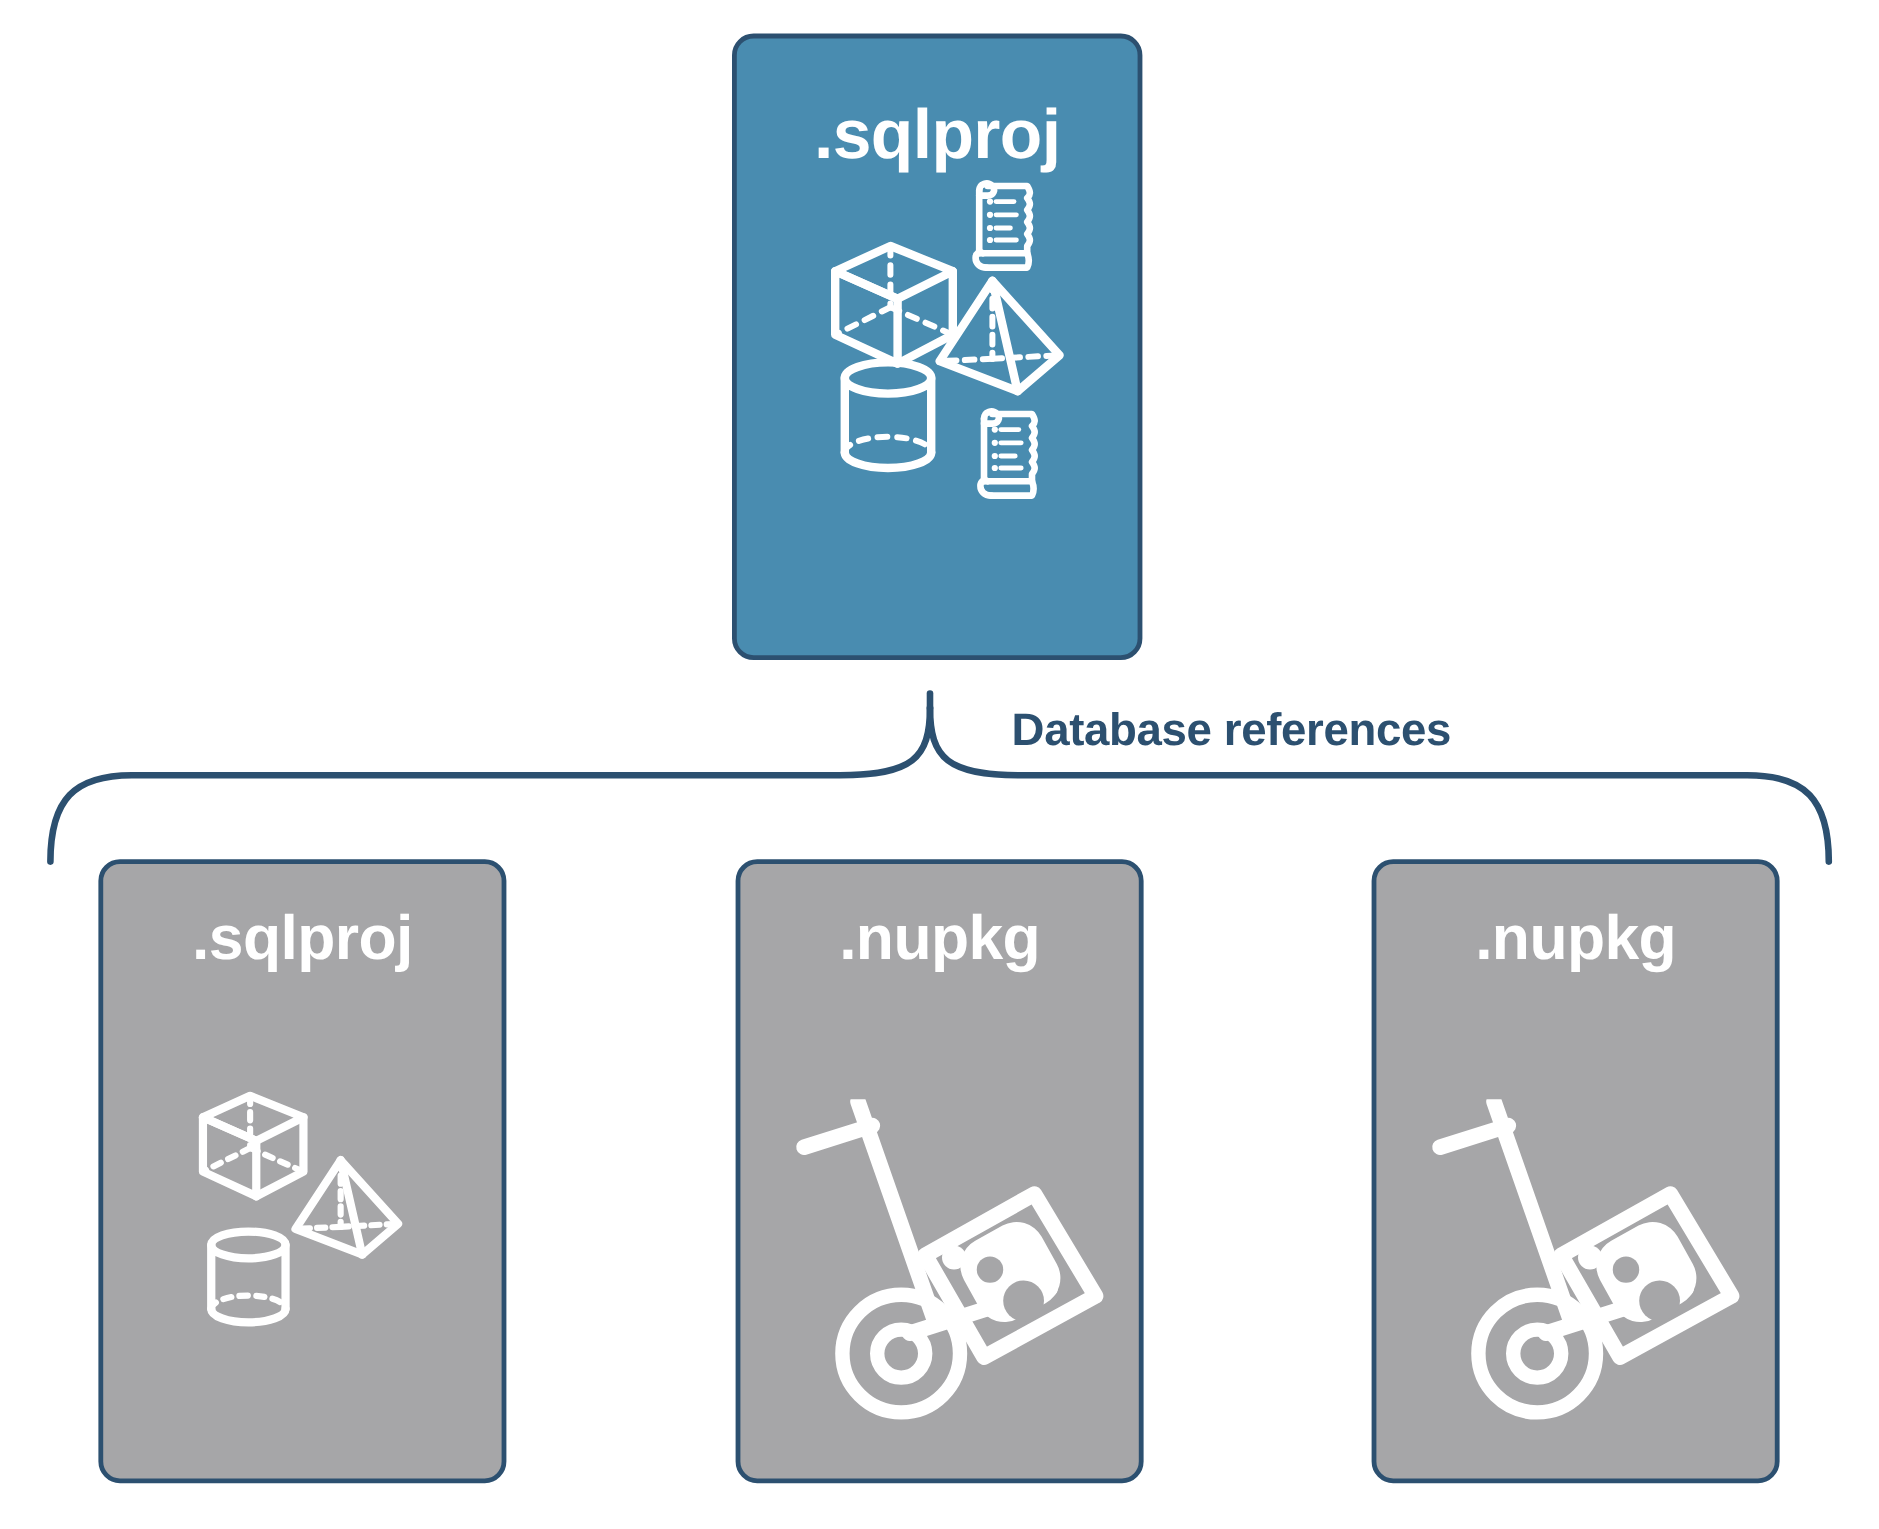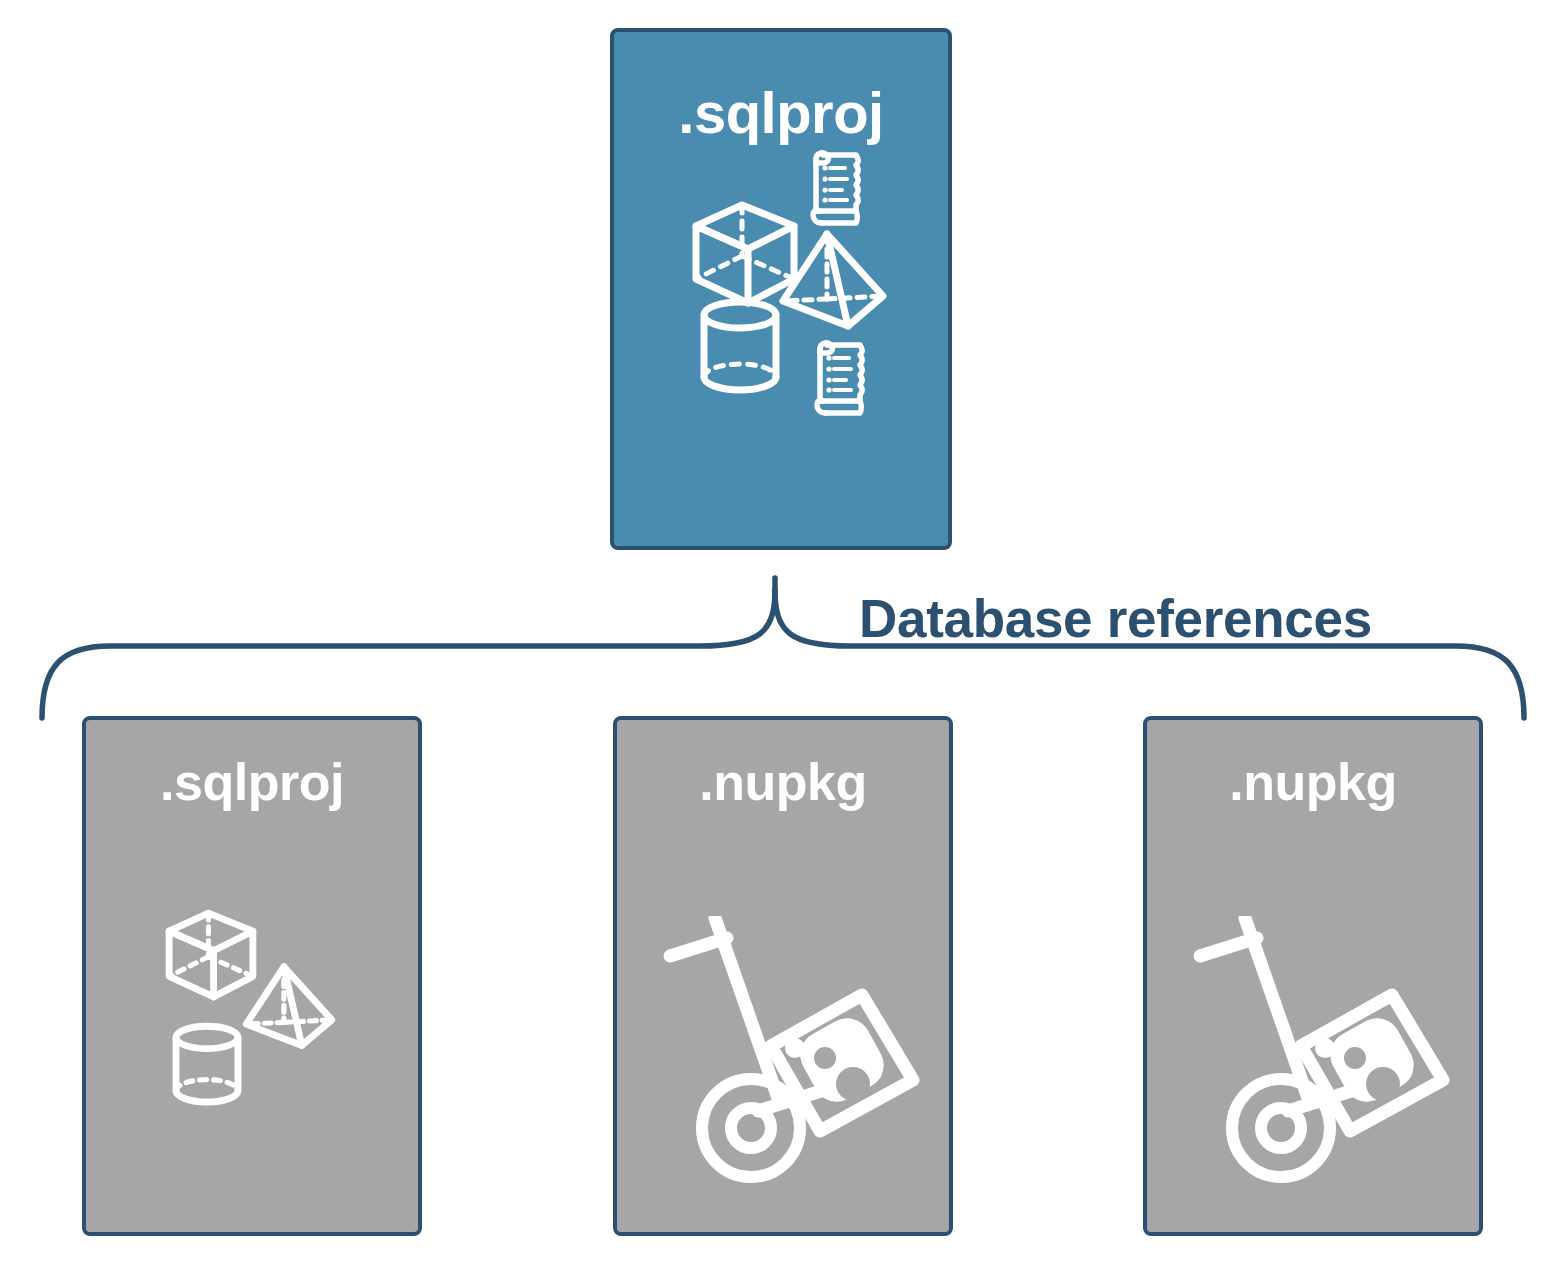--- a/index.html
+++ b/index.html
@@ -16,21 +16,21 @@
     height: 1274px;
     background: #ffffff;
     overflow: hidden;
   }
 
   
   .card {
     position: absolute;
     box-sizing: border-box;
     border: 4px solid #2c5070;
-    border-radius: 8px;
+    border-radius: 18px;
     display: flex;
     flex-direction: column;
     align-items: center;
   }
   .card.top {
     background: #498cb0;
   }
   .card.ref {
     background: #a6a6a8;
   }
@@ -68,27 +68,26 @@
     width: 1566px;
     height: 200px;
     pointer-events: none;
   }
 
   
   #bracket-label {
     position: absolute;
     left: 843px;
     top: 588px;
-    font-size: 53px;
+    font-size: 38px;
     font-weight: bold;
     color: #2c5070;
     letter-spacing: -0.3px;
     white-space: nowrap;
     user-select: none;
-    margin-left: 16px;
   }
 </style>
 </head>
 <body>
 
 <div id="canvas">
 
   <div class="card top" style="left:610px; top:28px; width:342px; height:522px;">
     <div class="card-title">.sqlproj</div>
     <div class="card-art">

